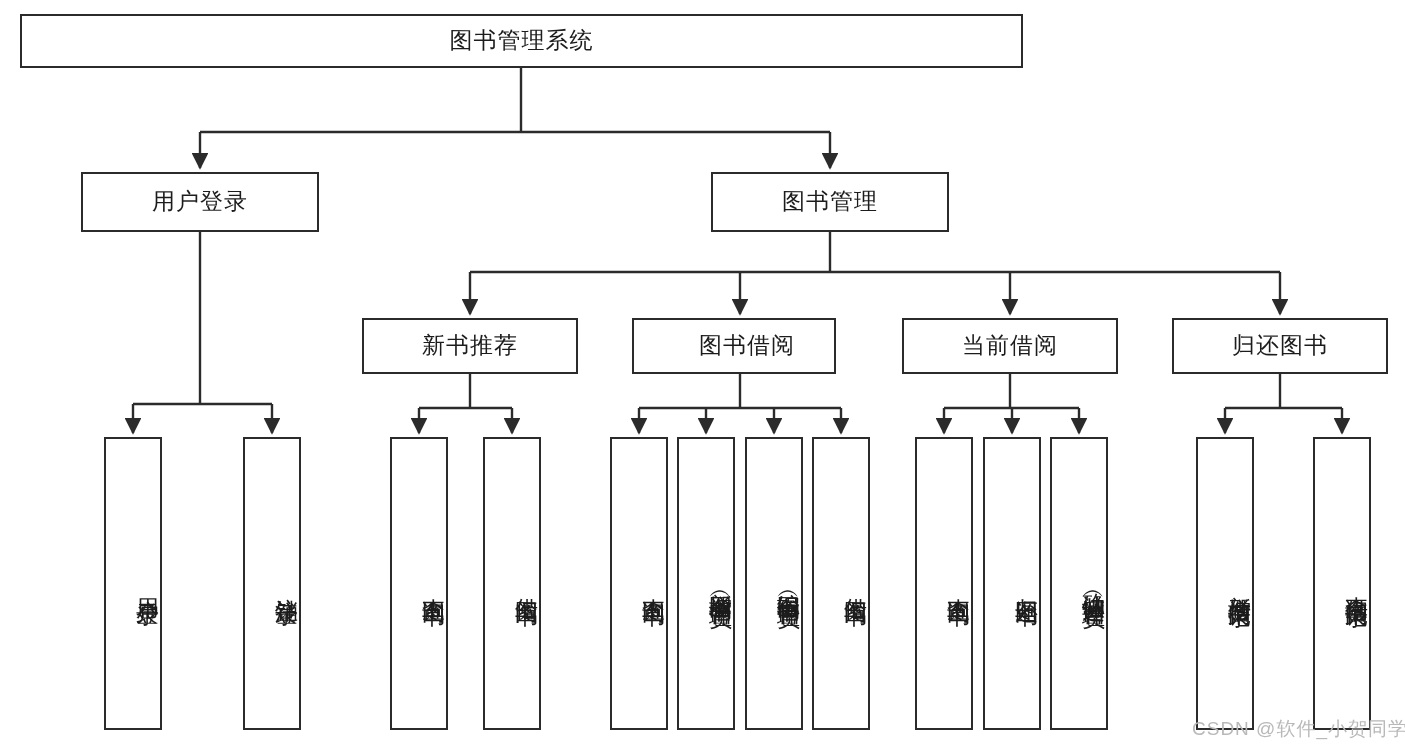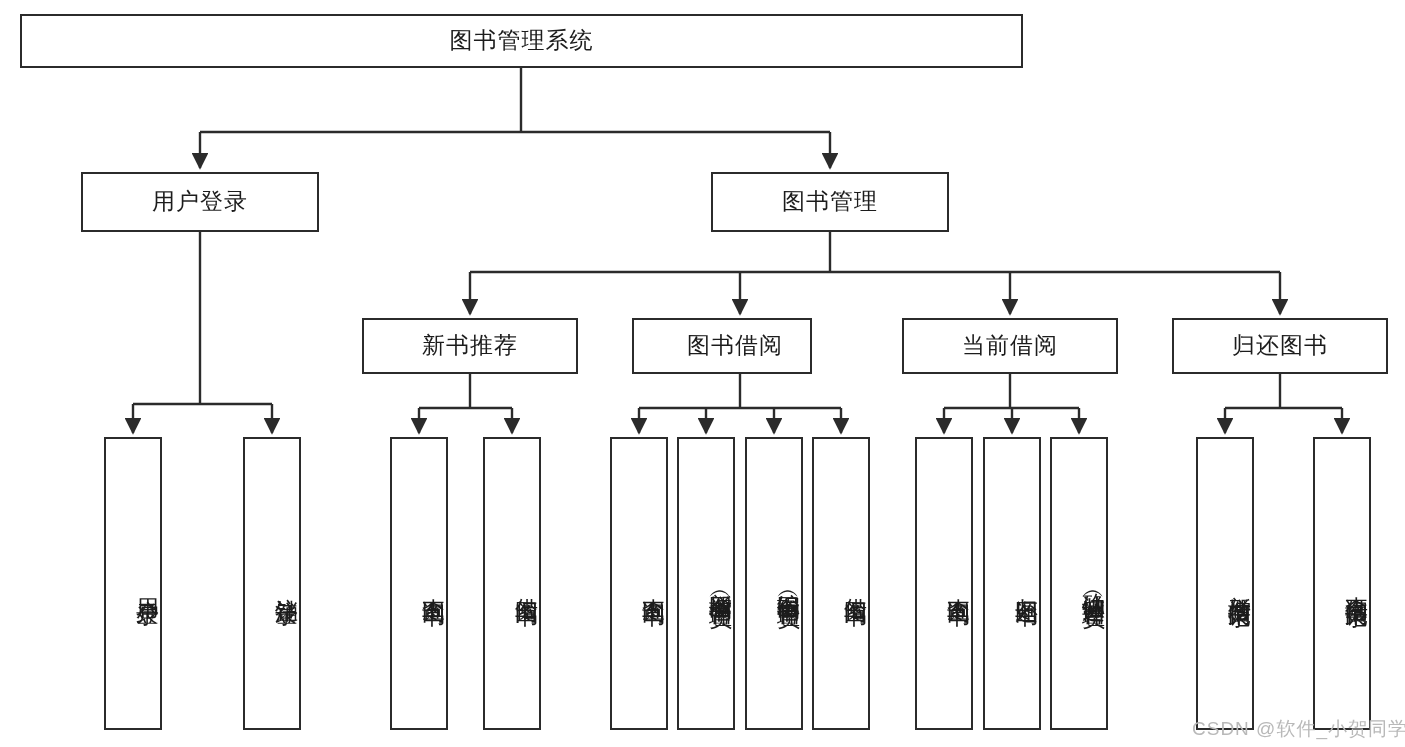--- a/index.html
+++ b/index.html
@@ -127,21 +127,21 @@
   <div class="node horiz" style="left:81px; top:172px; width:238px; height:60px;">
     <span>用户登录</span>
   </div>
   <div class="node horiz" style="left:711px; top:172px; width:238px; height:60px;">
     <span>图书管理</span>
   </div>
 
   <div class="node horiz" style="left:362px; top:318px; width:216px; height:56px;">
     <span>新书推荐</span>
   </div>
-  <div class="node horiz" style="left:632px; top:318px; width:180px; height:56px;padding-left:26px;">
+  <div class="node horiz" style="left:632px; top:318px; width:204px; height:56px;padding-left:26px;">
     <span>图书借阅</span>
   </div>
   <div class="node horiz" style="left:902px; top:318px; width:216px; height:56px;text-align:center;">
     <span>当前借阅</span>
   </div>
   <div class="node horiz" style="left:1172px; top:318px; width:216px; height:56px;">
     <span>归还图书</span>
   </div>
 
   <div class="node vert" style="left:104px; top:437px; width:58px; height:293px;">

